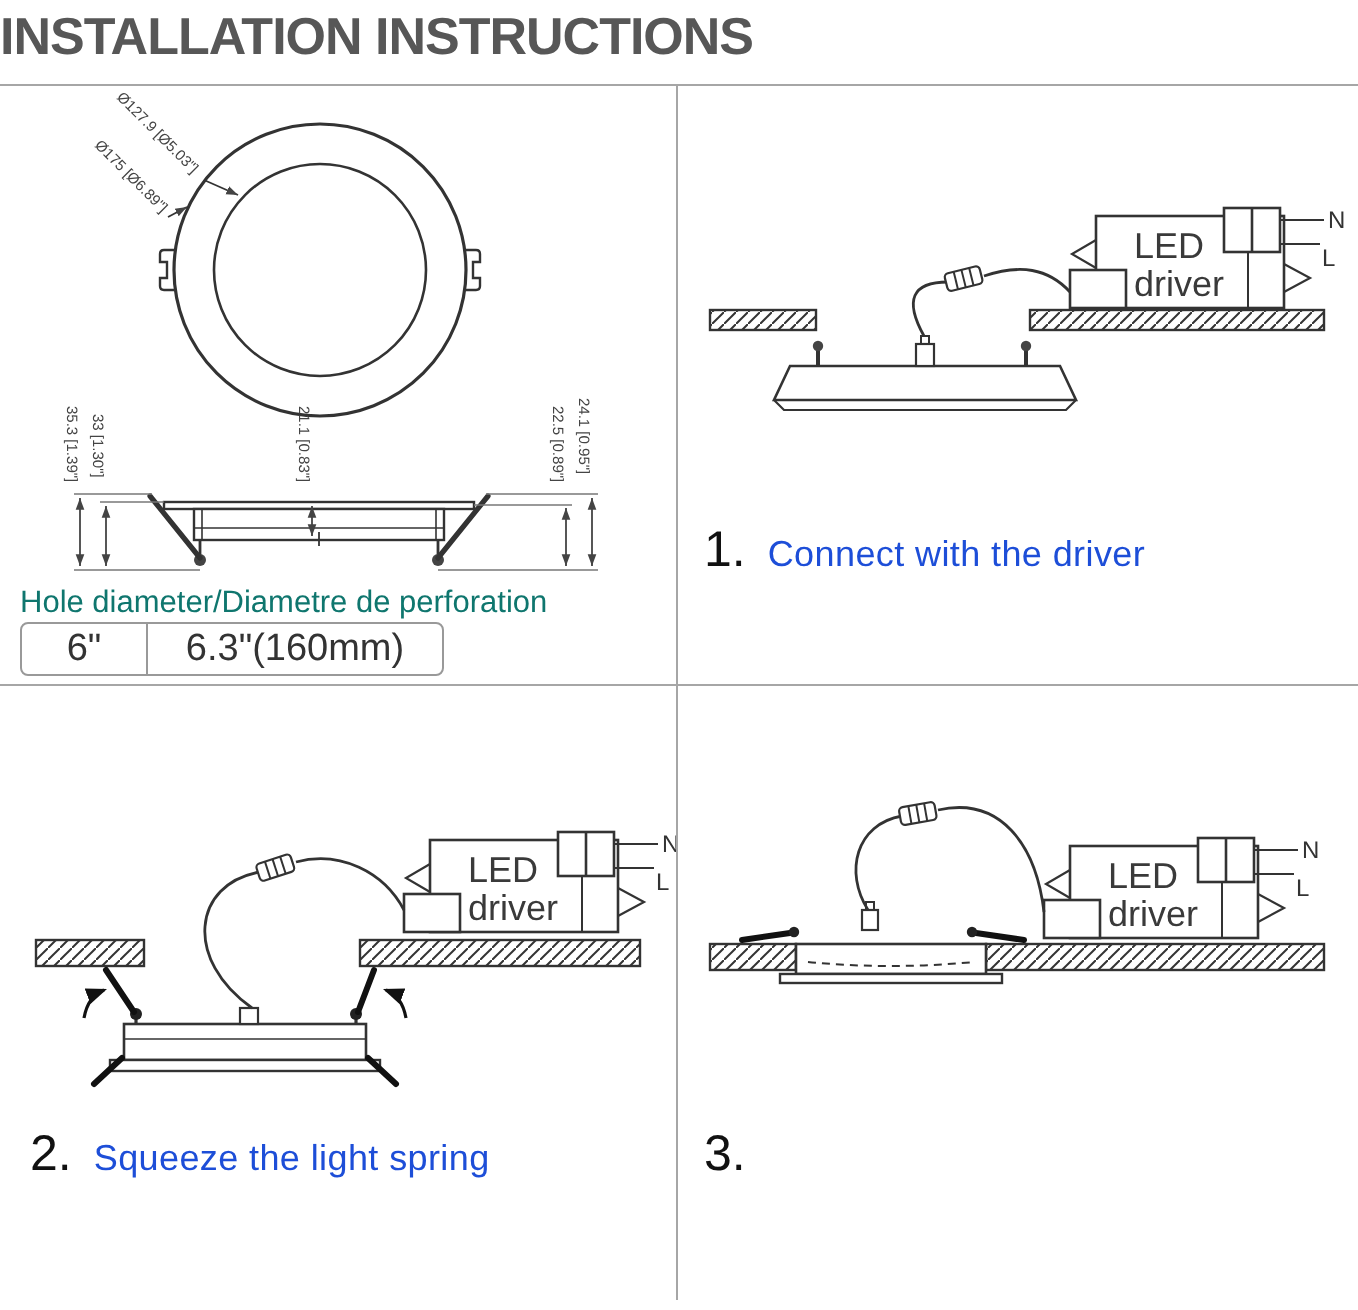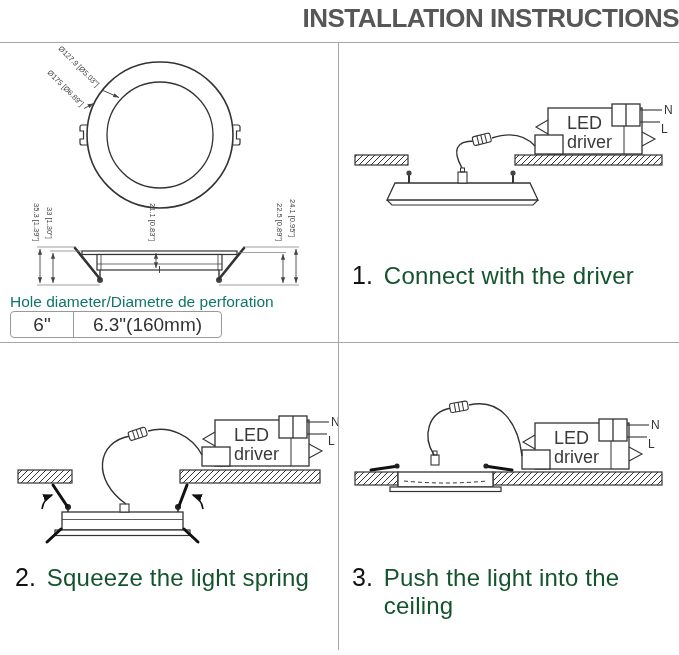--- a/index.html
+++ b/index.html
@@ -1,21 +1,21 @@
 <!DOCTYPE html>
 <html><head>
 <meta charset="utf-8">
 <style>
   html,body{margin:0;padding:0;}
   body{
     width:679px;height:655px;position:relative;background:#ffffff;
     font-family:"Liberation Sans",sans-serif;overflow:hidden;
   }
   .title{
-    position:absolute;top:3px;left:0;width:679px;text-align:right;
+    position:absolute;top:3px;left:0;width:679px;text-align:left;
     font-size:26px;font-weight:bold;color:#575757;letter-spacing:-0.5px;
   }
   .hline{position:absolute;left:0;width:679px;height:0;border-top:1px solid #a6a6a6;}
   .vline{position:absolute;left:338px;top:42px;height:608px;width:0;border-left:1px solid #a6a6a6;}
   .quad{position:absolute;}
   #q-tl{left:0;top:42px;width:338px;height:300px;}
   #q-tr{left:338px;top:42px;width:341px;height:300px;}
   #q-bl{left:0;top:342px;width:338px;height:313px;}
   #q-br{left:338px;top:342px;width:341px;height:313px;}
   .hole-label{
@@ -23,21 +23,21 @@
   }
   .hole-table{
     position:absolute;left:10px;top:269px;width:210px;height:25px;
     border:1.5px solid #999;border-radius:4px;display:flex;align-items:center;
     color:#333;font-size:19px;
   }
   .hole-table .c1{width:62px;text-align:center;border-right:1.5px solid #999;height:100%;display:flex;align-items:center;justify-content:center;}
   .hole-table .c2{flex:1;text-align:center;display:flex;align-items:center;justify-content:center;height:100%;}
   .cap{position:absolute;display:flex;align-items:baseline;}
   .cap .n{font-size:25px;color:#111;margin-right:11px;}
-  .cap .t{font-size:24px;color:#14532d;letter-spacing:0.2px;}
+  .cap .t{font-size:18px;color:#1d4ed8;letter-spacing:0.2px;}
   #cap1{left:14px;top:219px;}
   #cap2{left:15px;top:221px;}
   #cap3{left:14px;top:221px;}
   svg{position:absolute;left:0;top:0;}
   svg text{font-family:"Liberation Sans",sans-serif;fill:#444;}
   .dimtxt{font-size:7.5px;}
   .drvtxt{font-size:18px;fill:#3a3a3a;}
   .nltxt{font-size:12px;fill:#333;}
 </style>
 </head>
@@ -268,15 +268,14 @@
         <rect x="-2" y="-4.5" width="18" height="9" rx="2" fill="#fff" stroke-width="1.1"></rect>
         <line x1="3" y1="-4.5" x2="3" y2="4.5" stroke-width="1"></line>
         <line x1="7" y1="-4.5" x2="7" y2="4.5" stroke-width="1"></line>
         <line x1="11" y1="-4.5" x2="11" y2="4.5" stroke-width="1"></line>
       </g>
       <path d="M131,63 C162,56 180,80 184,114"></path>
     </g>
   </svg>
   <div class="cap" id="cap3">
     <span class="n">3.</span>
-    <span class="t">Push the light into the ceiling</span>
   </div>
 </div>
 
 </body></html>

